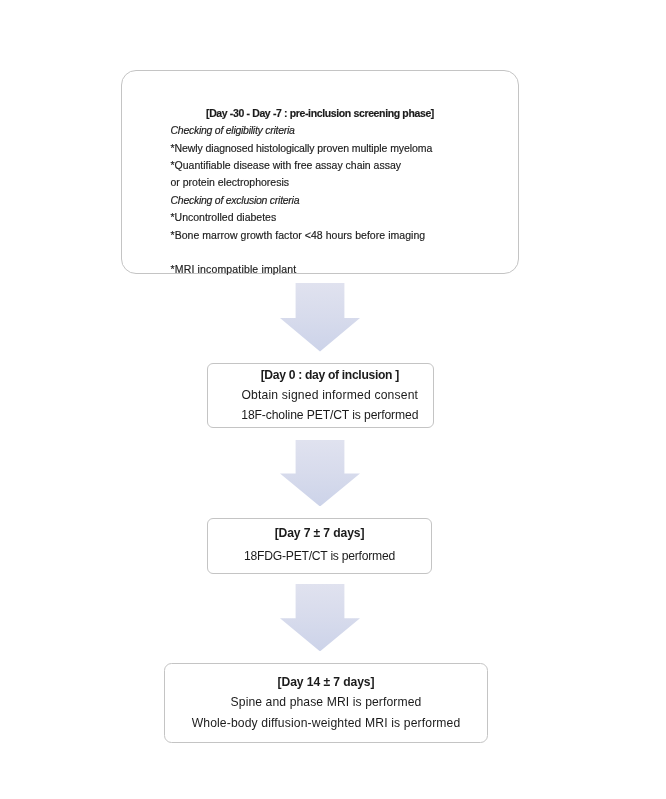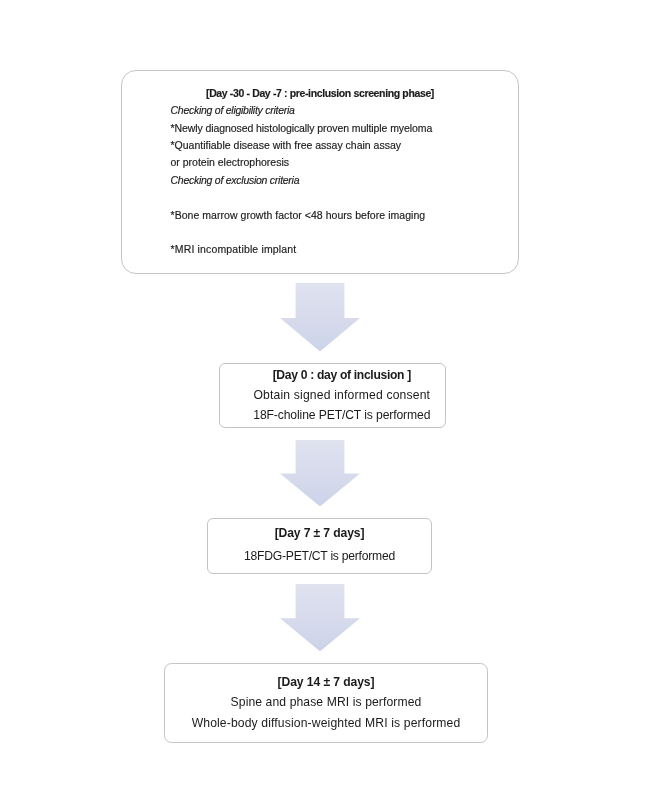--- a/index.html
+++ b/index.html
@@ -11,27 +11,27 @@
   .box{position:absolute;box-sizing:border-box;
        border:1px solid #c4c4c4;border-radius:6px;background:#ffffff;}
   .line{position:absolute;white-space:pre;left:0;width:100%;transform:translateZ(0);}
   .ital{font-style:italic;}
   .bold{font-weight:bold;}
   .ctr{text-align:center;}
   .lft{text-align:left;}
 
   
   .box1{left:121px;top:70px;width:398px;height:204px;border-radius:15px;}
-  .box1 .line{font-size:10.5px;line-height:17.34px;-webkit-text-stroke:0.16px #1b1b1b;}
+  .box1 .line{font-size:10.5px;line-height:17.34px;margin-top:20px;-webkit-text-stroke:0.16px #1b1b1b;}
   .box1 .lft{padding-left:48.5px;box-sizing:border-box;}
   .box1 .bold{letter-spacing:-0.365px;}
   .box1 .ital{letter-spacing:-0.26px;}
 
   
-  .box2{left:207px;top:363px;width:227px;height:65px;margin-left:12px;}
+  .box2{left:207px;top:363px;width:227px;height:65px;}
   .box3{left:207px;top:518px;width:225px;height:56px;}
   .box4{left:164px;top:663px;width:324px;height:80px;border-radius:7.5px;}
   .box2 .line,.box3 .line,.box4 .line{font-size:12.15px;line-height:19.9px;}
   .box2 .bold{letter-spacing:-0.325px;}
   .box3 .bold{letter-spacing:-0.125px;}
   .box4 .bold{letter-spacing:-0.089px;}
   .box2 .line{padding-left:18.6px;box-sizing:border-box;}
 
   
   .arrow{position:absolute;line-height:0;}
@@ -51,20 +51,21 @@
     </defs>
   </svg>
 
   <div class="box box1">
     <div class="line bold ctr" style="top:14.1px">[Day -30 - Day -7 : pre-inclusion screening phase]</div>
     <div class="line ital lft" style="top:31.4px">Checking of eligibility criteria</div>
     <div class="line lft" style="top:48.8px;letter-spacing:-0.08px">*Newly diagnosed histologically proven multiple myeloma</div>
     <div class="line lft" style="top:66.1px">*Quantifiable disease with free assay chain assay</div>
     <div class="line lft" style="top:83.4px">or protein electrophoresis</div>
     <div class="line ital lft" style="top:100.8px">Checking of exclusion criteria</div>
+    <div class="line lft" style="top:118.1px">*Uncontrolled diabetes</div>
     <div class="line lft" style="top:135.5px;letter-spacing:0.045px">*Bone marrow growth factor &lt;48 hours before imaging</div>
     <div class="line lft" style="top:170.2px;letter-spacing:0.157px">*MRI incompatible implant</div>
   </div>
 
   <div class="arrow" style="left:280px;top:283px">
     <svg width="80" height="68.5" viewBox="0 0 80 68.5">
       <path d="M15.6 0 H64.4 V35 H80 L40 68.5 L0 35 H15.6 Z" fill="url(#arrowgrad)"></path>
     </svg>
   </div>
 

